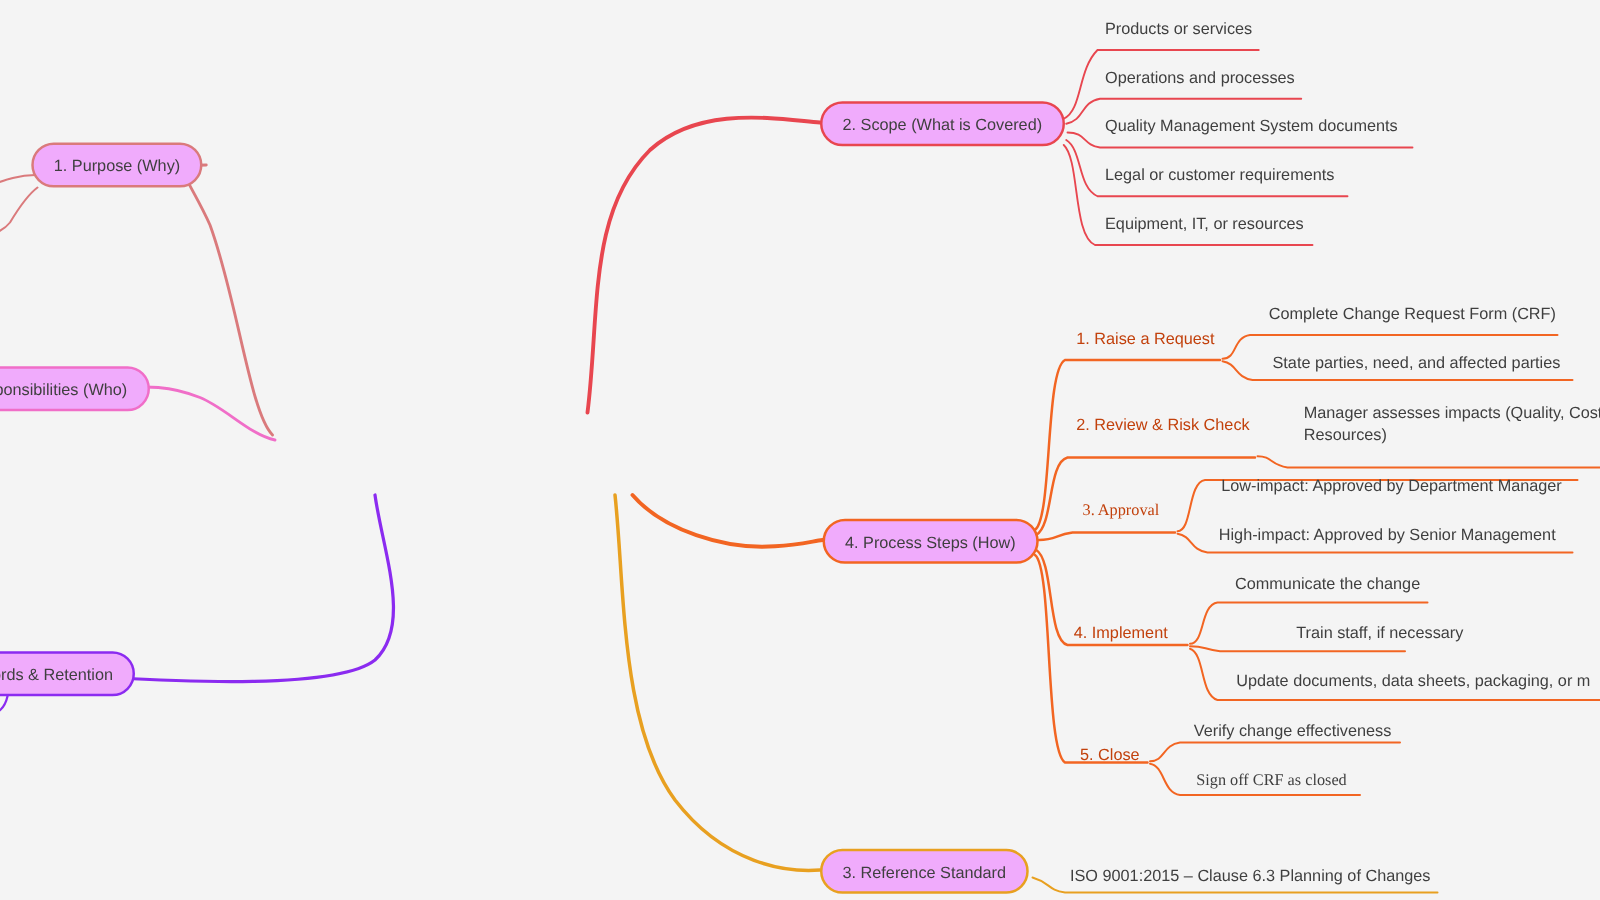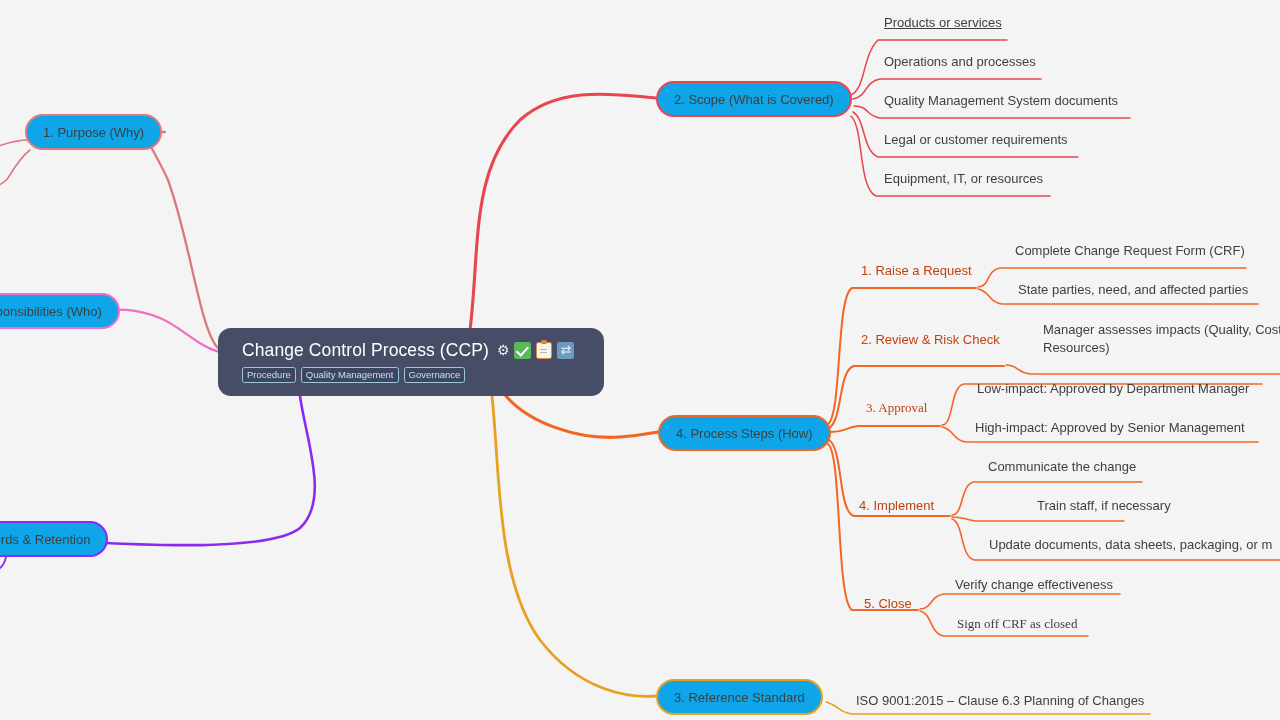--- a/index.html
+++ b/index.html
@@ -79,21 +79,21 @@
     border: 1px solid #9cc7dd;
     background: #3d4560;
     border-radius: 2.5px;
     padding: 1px 4px 2px;
     white-space: nowrap;
   }
 
   
   .pill {
     position: absolute;
-    background: #0ea5e9;
+    background: #f0abfc;
     border-radius: 22px;
     border: 2.2px solid #888;
     display: flex; align-items: center;
     padding: 0 16px;
     height: 36px;
     white-space: nowrap;
     z-index: 20;
   }
   .pill span {
     font-size: 13px;
@@ -166,34 +166,20 @@
     <path d="M920 609 C 932 609 930 596 944 594 L 1120 594" stroke="#f26522" stroke-width="1.6" stroke-linecap="round"></path>
     <path d="M920 611 C 932 613 930 634 944 636 L 1088 636" stroke="#f26522" stroke-width="1.6" stroke-linecap="round"></path>
 
     <path d="M300 396 C 306 440 330 500 300 528 C 270 552 140 545 88 542" stroke="#8b2bf0" stroke-width="2.6" stroke-linecap="round"></path>
     <path d="M6 557 C 4 566 0 572 -18 574" stroke="#8b2bf0" stroke-width="1.8" stroke-linecap="round"></path>
 
     <path d="M492 396 C 500 470 496 580 540 640 C 580 692 630 698 656 696" stroke="#e8a020" stroke-width="2.8" stroke-linecap="round"></path>
     <path d="M826 702 C 840 706 838 712 852 714 L 1150 714" stroke="#e8a020" stroke-width="1.6" stroke-linecap="round"></path>
   </svg>
 
-  <div class="root-node">
-    <div class="root-title-row">
-      <span class="root-title">Change Control Process (CCP)</span>
-      <span class="ic ic-gear">⚙</span>
-      <span class="ic ic-check"></span>
-      <span class="ic ic-clip"></span>
-      <span class="ic ic-cycle">⇄</span>
-    </div>
-    <div class="root-tags">
-      <span class="tag">Procedure</span>
-      <span class="tag">Quality Management</span>
-      <span class="tag">Governance</span>
-    </div>
-  </div>
 
   <div class="pill p-purpose">
     <span>1. Purpose (Why)</span>
   </div>
 
   <div class="pill p-scope">
     <span>2. Scope (What is Covered)</span>
   </div>
 
   <div class="pill p-resp">
@@ -205,21 +191,21 @@
   </div>
 
   <div class="pill p-records">
     <span>5. Records &amp; Retention</span>
   </div>
 
   <div class="pill p-reference">
     <span>3. Reference Standard</span>
   </div>
 
-  <div class="leaf" style="left:884px; top:15px;text-decoration:underline;">Products or services</div>
+  <div class="leaf" style="left:884px; top:15px;">Products or services</div>
   <div class="leaf" style="left:884px; top:54px;">Operations and processes</div>
   <div class="leaf" style="left:884px; top:93px;">Quality Management System documents</div>
   <div class="leaf" style="left:884px; top:132px;">Legal or customer requirements</div>
   <div class="leaf" style="left:884px; top:171px;">Equipment, IT, or resources</div>
 
   <div class="leaf lvl2" style="left:861px; top:263px;">1. Raise a Request</div>
   <div class="leaf lvl2" style="left:861px; top:332px;">2. Review &amp; Risk Check</div>
   <div class="leaf lvl2" style="left:866px; top:400px;font-family:Liberation Serif, serif;">3. Approval</div>
   <div class="leaf lvl2" style="left:859px; top:498px;">4. Implement</div>
   <div class="leaf lvl2" style="left:864px; top:596px;">5. Close</div>

